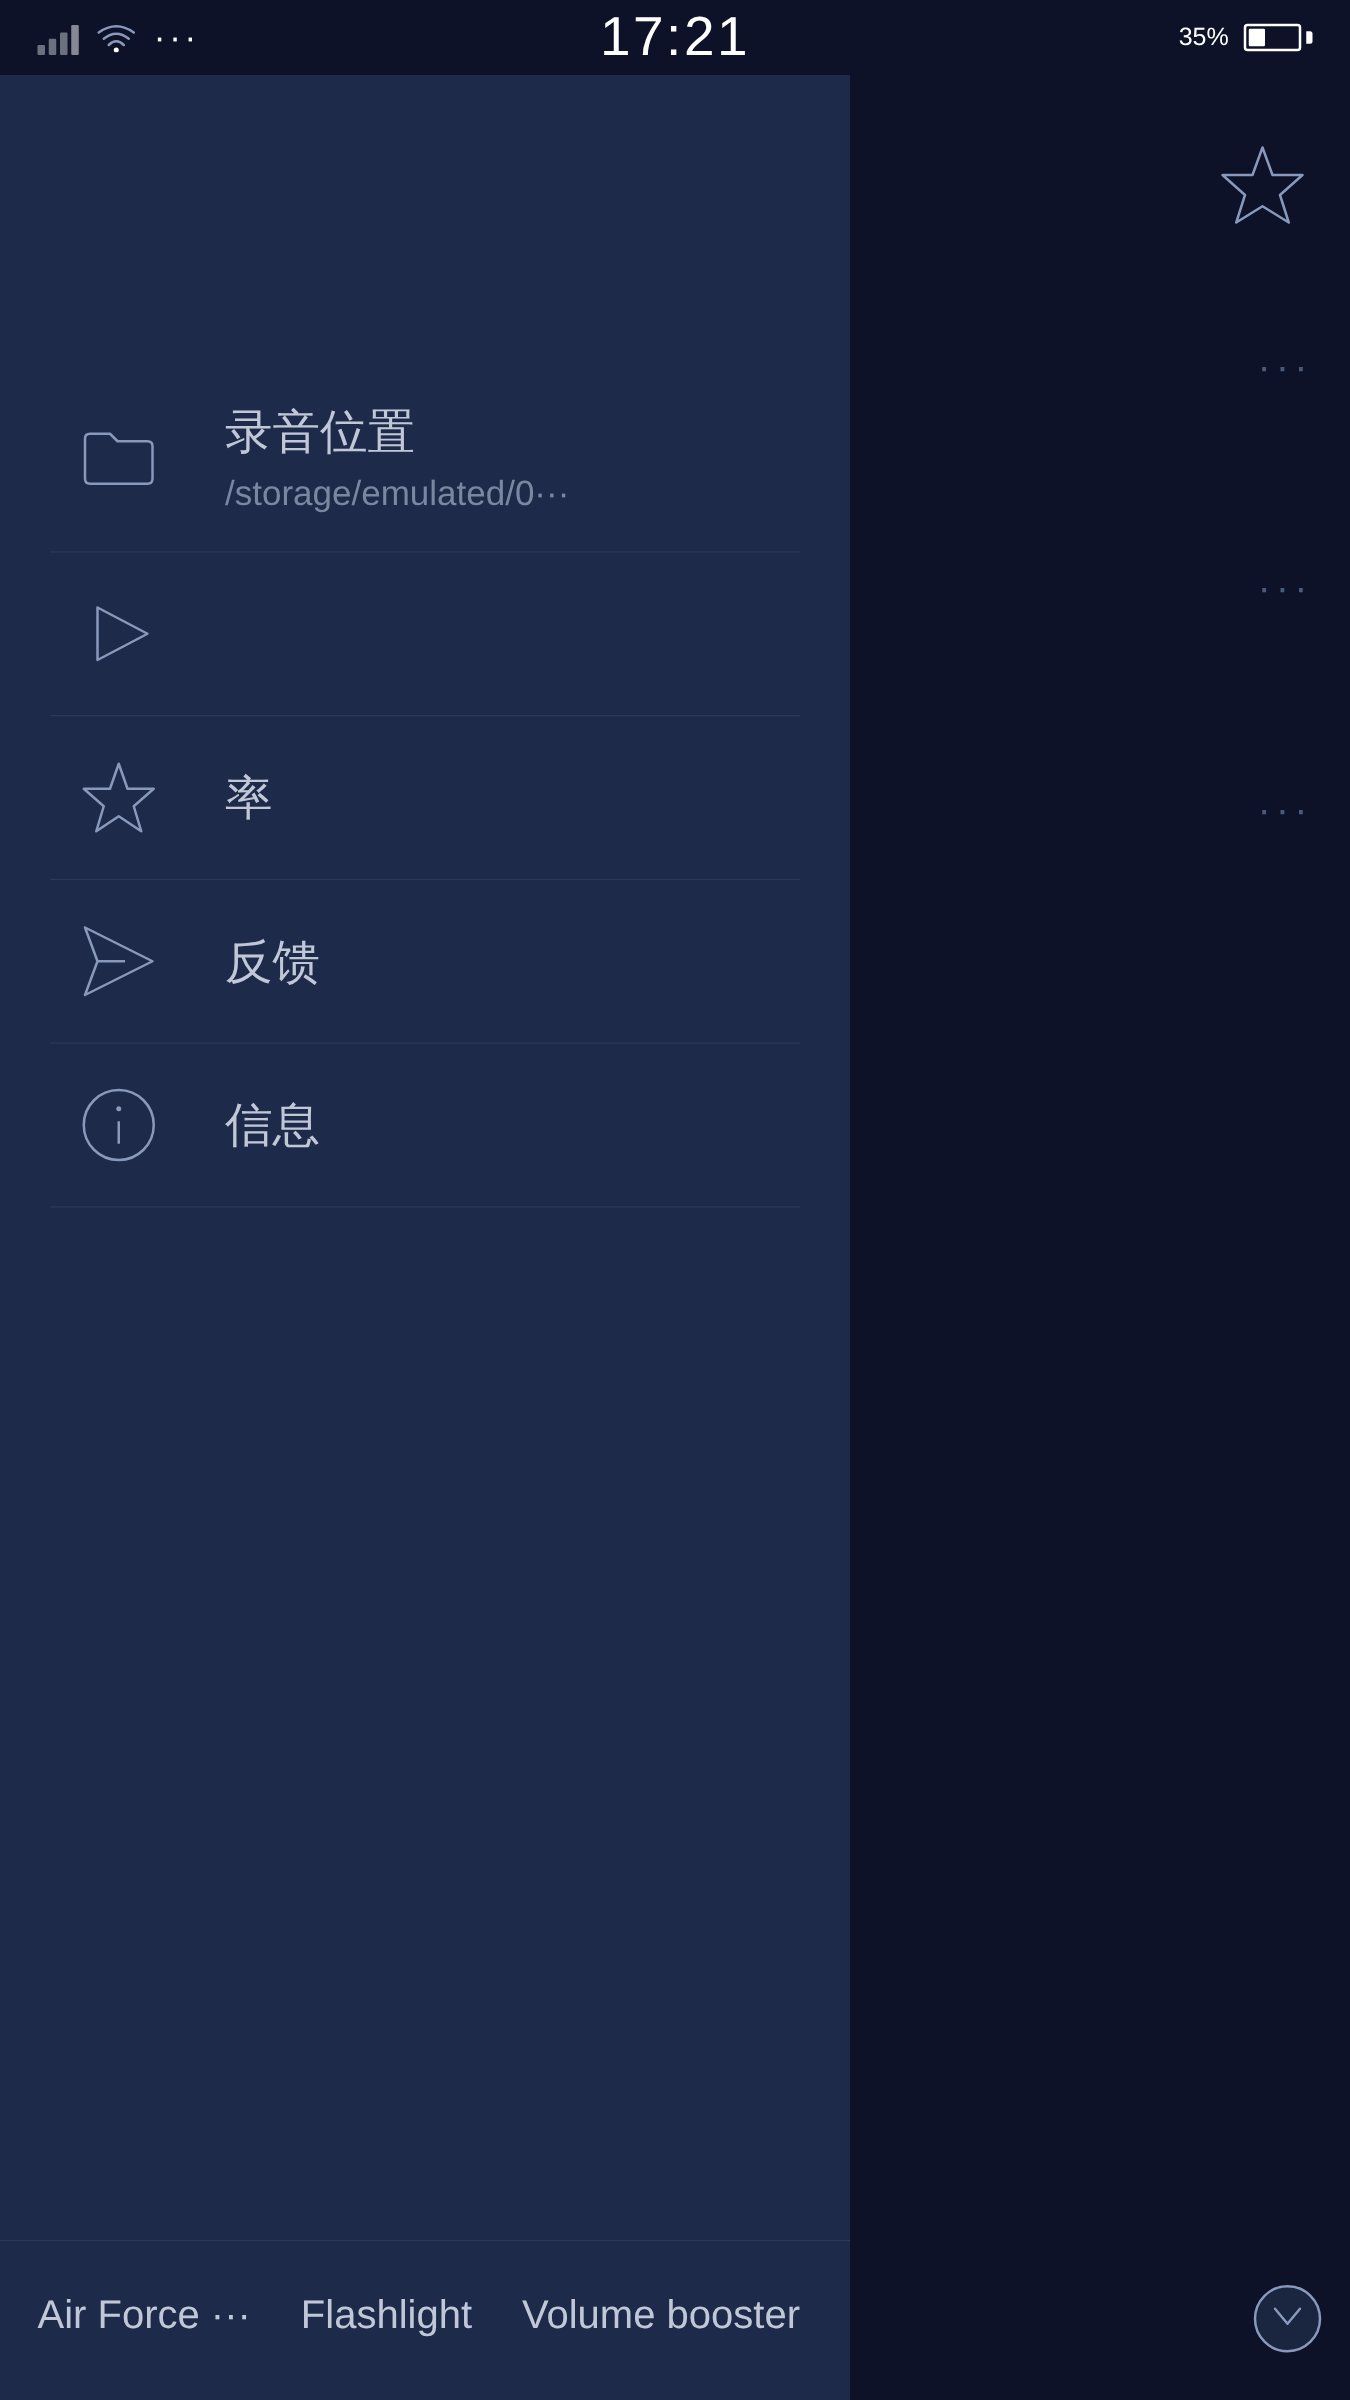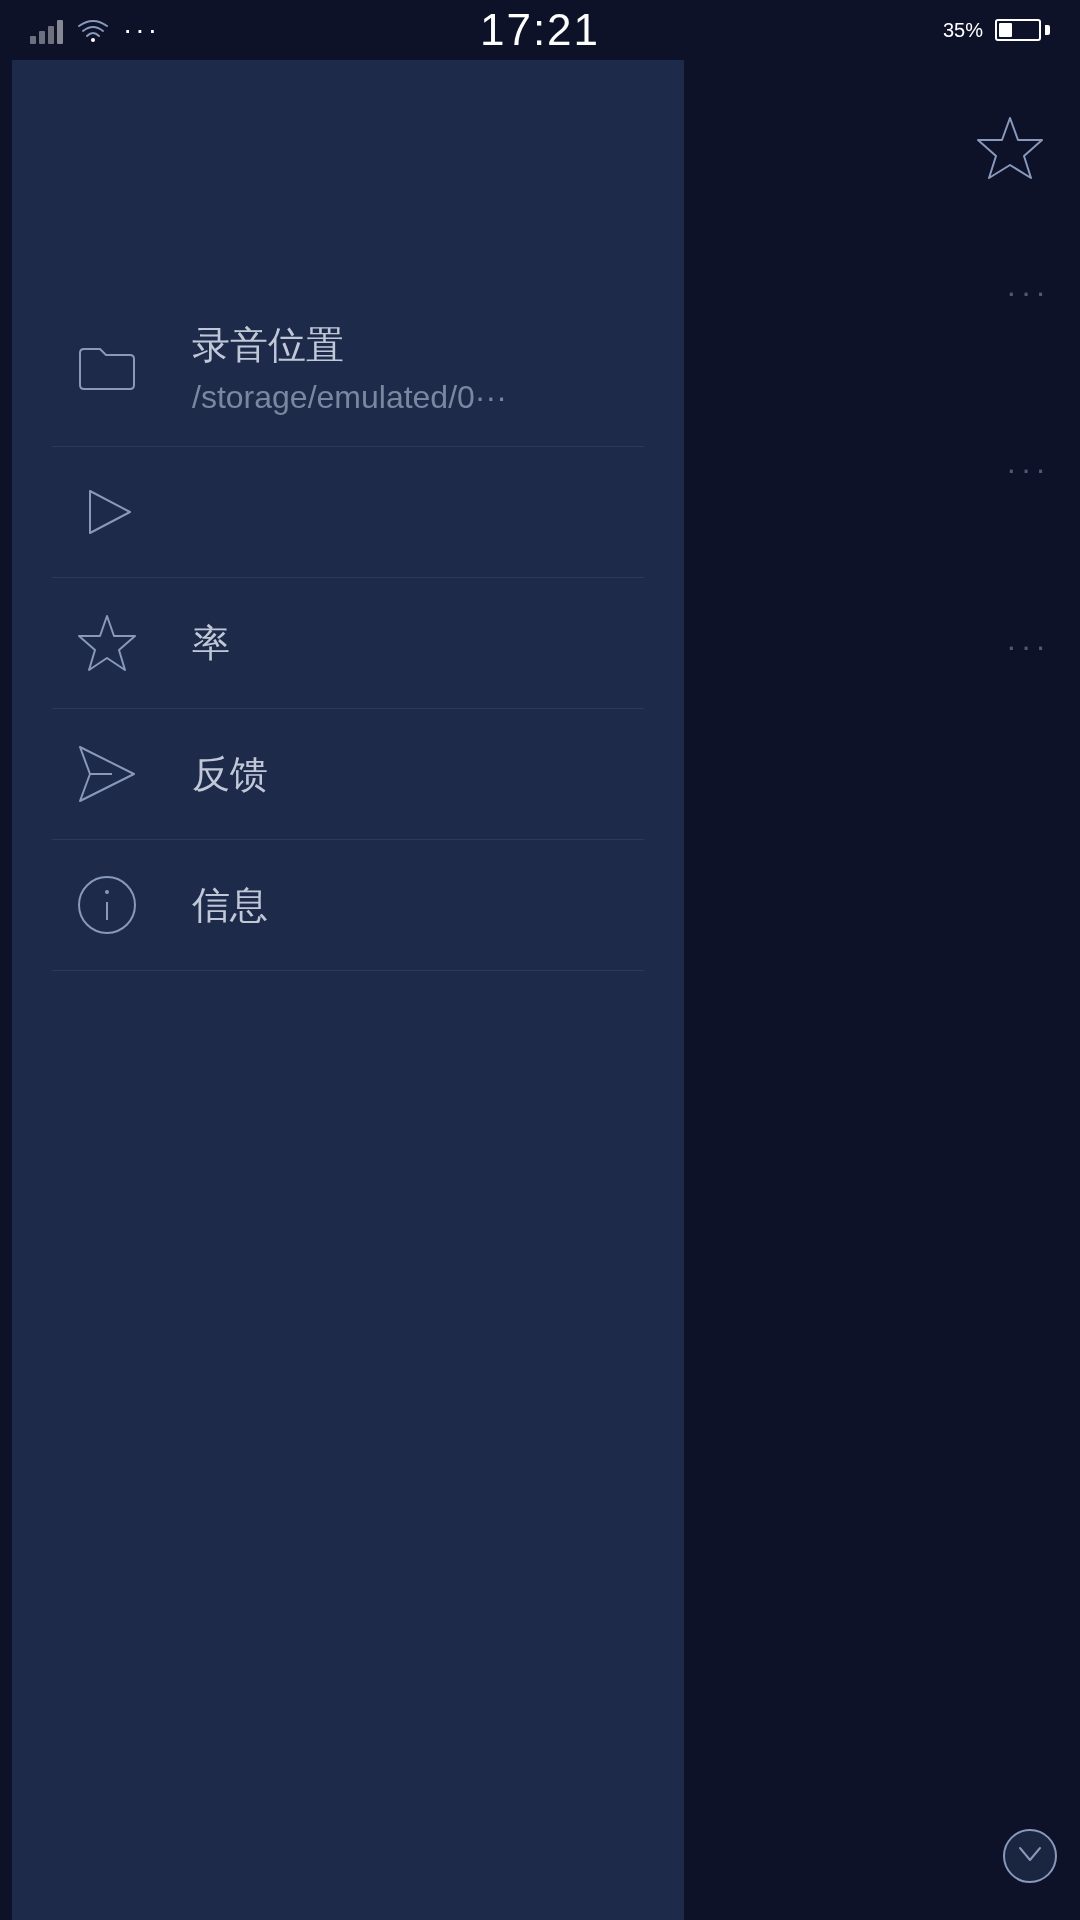--- a/index.html
+++ b/index.html
@@ -114,21 +114,20 @@
 
     
     .left-panel {
       width: 680px;
       height: 100%;
       background: #1e2a4a;
       position: relative;
       z-index: 5;
       display: flex;
       flex-direction: column;
-      margin-left: 12px;
     }
 
     
     .right-panel {
       width: 400px;
       height: 100%;
       background: #0d1228;
       position: relative;
       display: flex;
       flex-direction: column;
@@ -181,21 +180,21 @@
     }
 
     .menu-title {
       color: #c0c8d8;
       font-size: 38px;
       font-weight: 400;
     }
 
     .menu-subtitle {
       color: #7888a0;
-      font-size: 32px;
+      font-size: 28px;
     }
 
     .divider {
       height: 1px;
       background: #2a3a5a;
       margin: 0 40px;
     }
 
     
     .bottom-bar {
@@ -326,20 +325,25 @@
         </div>
         <div class="menu-text">
           <span class="menu-title">信息</span>
         </div>
       </div>
 
       <div class="divider"></div>
 
     </div>
 
+    <div class="bottom-bar">
+      <span class="bottom-app">Air Force ···</span>
+      <span class="bottom-app">Flashlight</span>
+      <span class="bottom-app">Volume booster</span>
+    </div>
 
   </div>
 
   <div class="right-panel">
 
     <div class="star-icon-container">
       <svg viewBox="0 0 80 80" width="80" height="80" stroke="#4a5a7a" stroke-width="2.5">
         <polygon points="40,8 48,30 72,30 54,46 61,68 40,55 19,68 26,46 8,30 32,30" stroke-linejoin="round"></polygon>
       </svg>
     </div>

